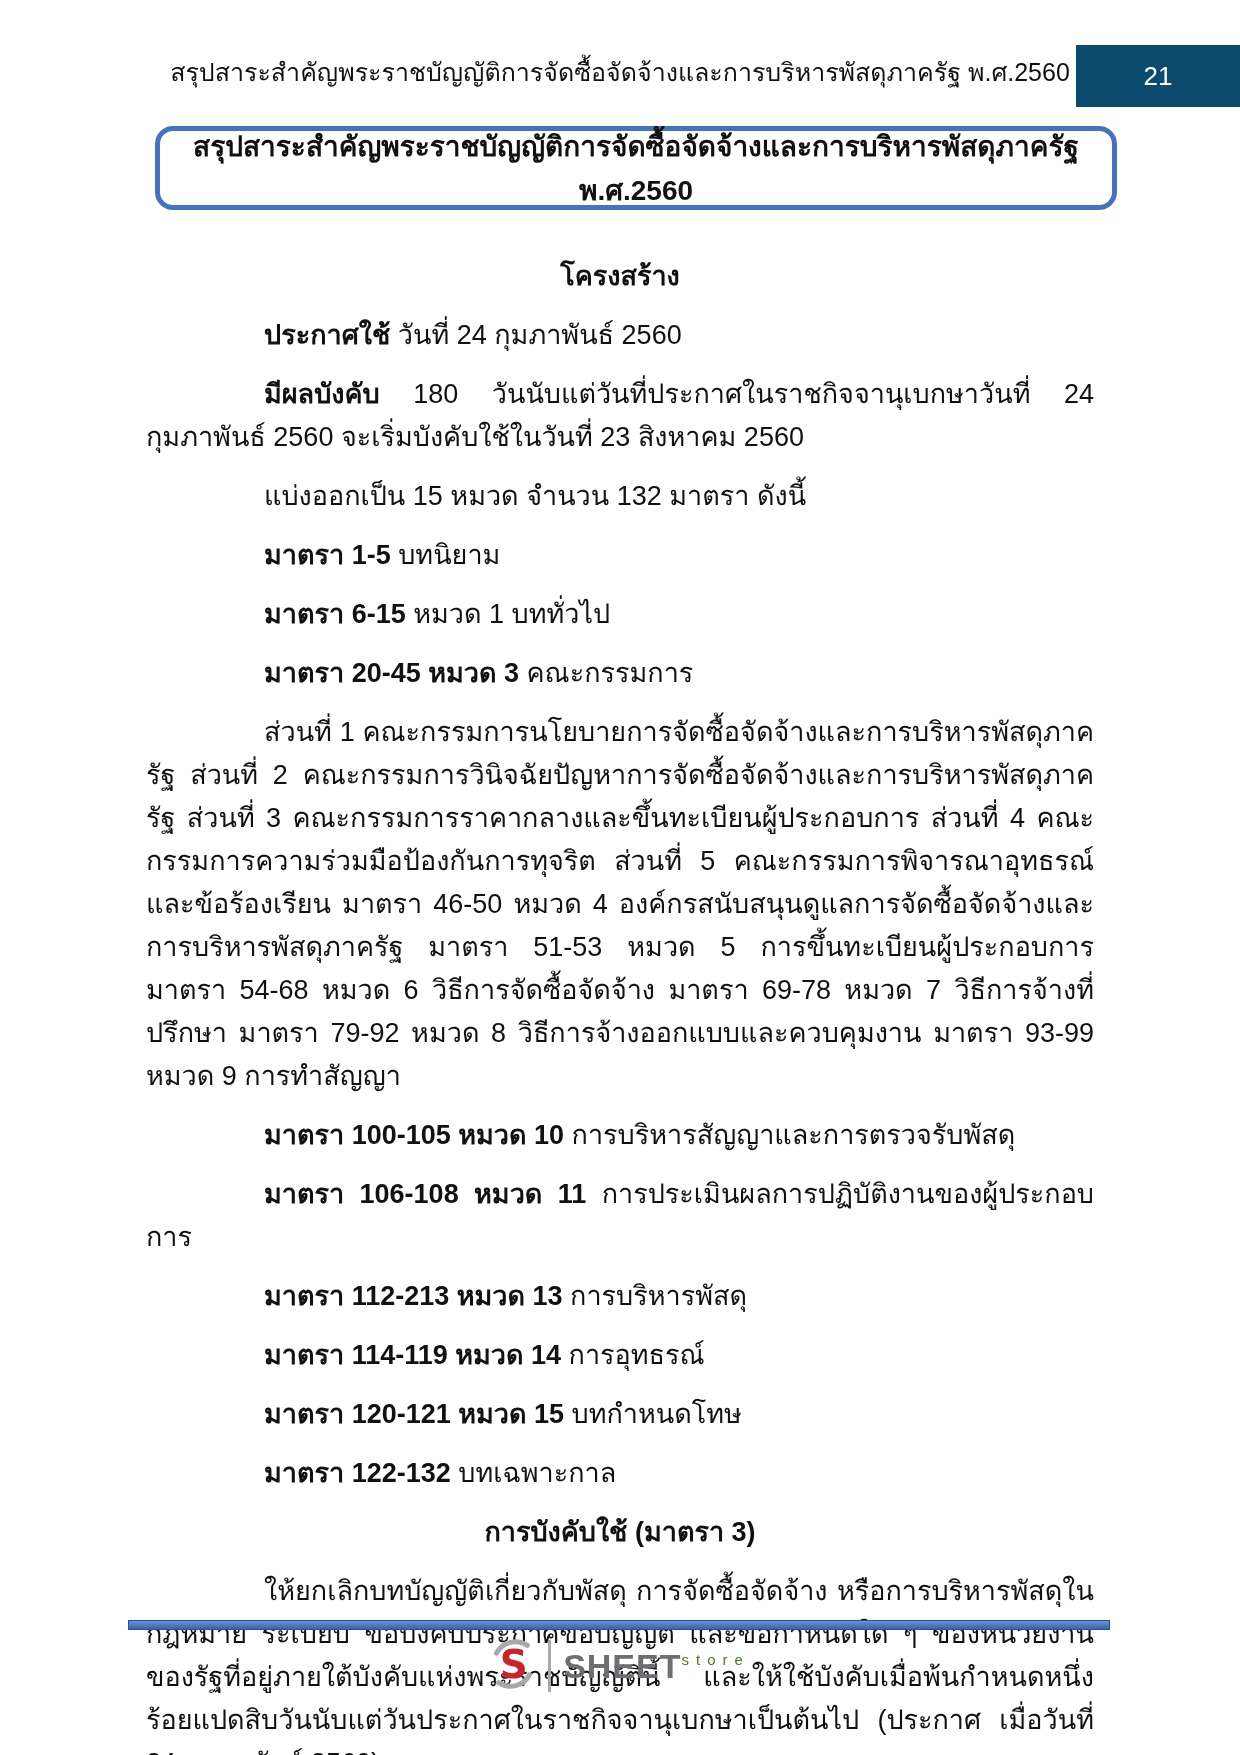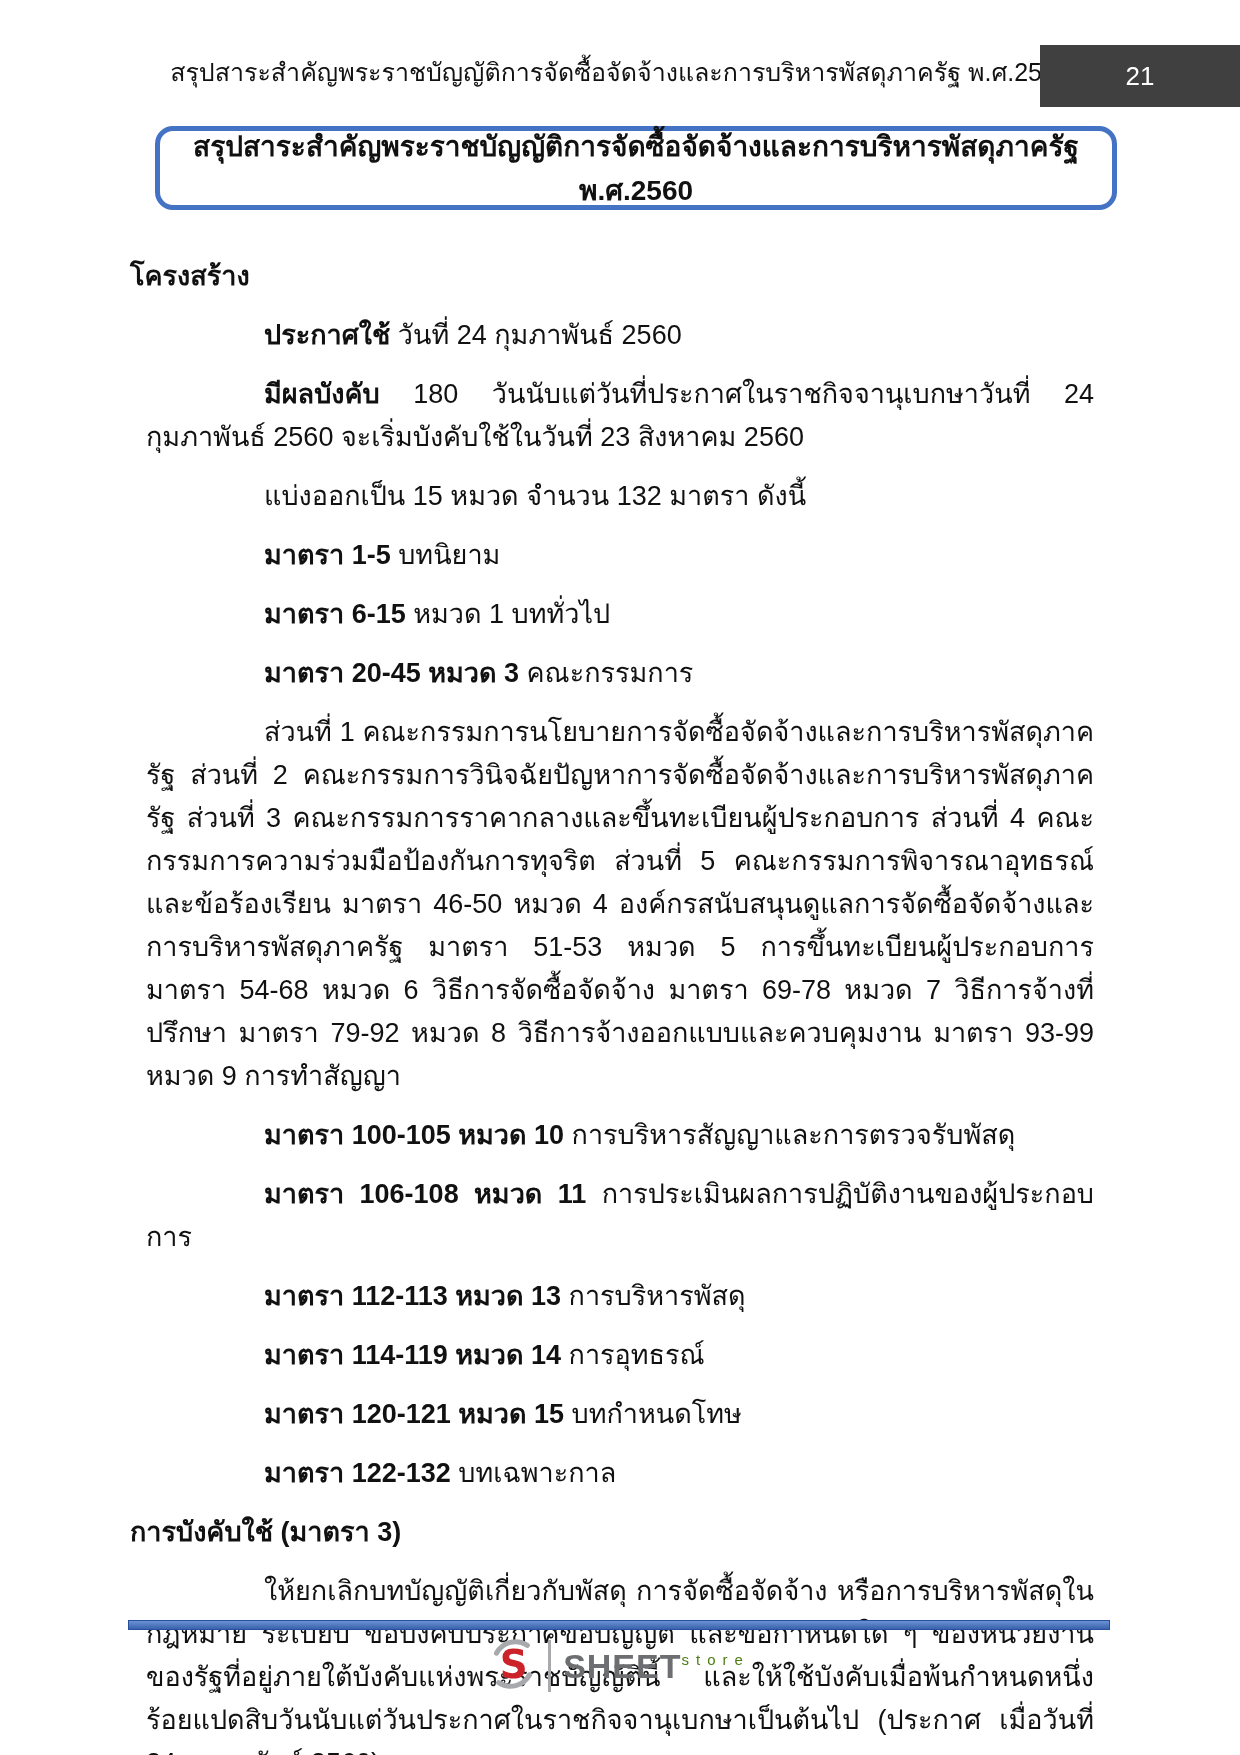--- a/index.html
+++ b/index.html
@@ -18,22 +18,22 @@
     position:absolute;
     left:130px;top:52px;width:980px;
     text-align:center;
     font-size:25px;
     color:#111;
     white-space:nowrap;
   }
   .page-number-tab{
     position:absolute;
     right:0;top:45px;
-    width:200px;height:62px;
-    background:#404040;
+    width:164px;height:62px;
+    background:#0c4a6e;
     display:flex;align-items:center;justify-content:center;
   }
   .page-number-tab span{
     color:#ffffff;font-size:26px;
   }
 
   
   .title-box{
     position:absolute;
     left:155px;top:126px;width:952px;height:74px;
@@ -55,21 +55,21 @@
     font-size:27px;
     line-height:43px;
     color:#111;
   }
   .para{
     margin:16px;
     text-align:justify;
     text-indent:118px;
   }
   .para.center-heading{
-    text-align:left;
+    text-align:center;
     text-indent:0;
     font-weight:bold;
     margin:12px 0 10px 0;
   }
   .para b{font-weight:bold;}
 
   
   .footer-bar{
     position:absolute;
     left:128px;top:1620px;width:982px;height:10px;
@@ -113,21 +113,21 @@
       <p class="para center-heading"><b>โครงสร้าง</b></p>
       <p class="para indent"><b>ประกาศใช้</b><span> วันที่ 24 กุมภาพันธ์ 2560</span></p>
       <p class="para indent"><b>มีผลบังคับ</b><span> 180 วันนับแต่วันที่ประกาศในราชกิจจานุเบกษาวันที่ 24 กุมภาพันธ์ 2560 จะเริ่มบังคับใช้ในวันที่ 23 สิงหาคม 2560</span></p>
       <p class="para indent"><span>แบ่งออกเป็น 15 หมวด จำนวน 132 มาตรา ดังนี้</span></p>
       <p class="para indent"><b>มาตรา 1-5</b><span> บทนิยาม</span></p>
       <p class="para indent"><b>มาตรา 6-15</b><span> หมวด 1 บททั่วไป</span></p>
       <p class="para indent"><b>มาตรา 20-45 หมวด 3</b><span> คณะกรรมการ</span></p>
       <p class="para indent"><span>ส่วนที่ 1 คณะกรรมการนโยบายการจัดซื้อจัดจ้างและการบริหารพัสดุภาครัฐ ส่วนที่ 2 คณะกรรมการวินิจฉัยปัญหาการจัดซื้อจัดจ้างและการบริหารพัสดุภาครัฐ ส่วนที่ 3 คณะกรรมการราคากลางและขึ้นทะเบียนผู้ประกอบการ ส่วนที่ 4 คณะกรรมการความร่วมมือป้องกันการทุจริต ส่วนที่ 5 คณะกรรมการพิจารณาอุทธรณ์และข้อร้องเรียน มาตรา 46-50 หมวด 4 องค์กรสนับสนุนดูแลการจัดซื้อจัดจ้างและการบริหารพัสดุภาครัฐ มาตรา 51-53 หมวด 5 การขึ้นทะเบียนผู้ประกอบการ มาตรา 54-68 หมวด 6 วิธีการจัดซื้อจัดจ้าง มาตรา 69-78 หมวด 7 วิธีการจ้างที่ปรึกษา มาตรา 79-92 หมวด 8 วิธีการจ้างออกแบบและควบคุมงาน มาตรา 93-99 หมวด 9 การทำสัญญา</span></p>
       <p class="para indent"><b>มาตรา 100-105 หมวด 10</b><span> การบริหารสัญญาและการตรวจรับพัสดุ</span></p>
       <p class="para indent"><b>มาตรา 106-108 หมวด 11</b><span> การประเมินผลการปฏิบัติงานของผู้ประกอบการ</span></p>
-      <p class="para indent"><b>มาตรา 112-113 หมวด 13</b><span> การบริหารพัสดุ</span></p>
+      <p class="para indent"><b>มาตรา 112-213 หมวด 13</b><span> การบริหารพัสดุ</span></p>
       <p class="para indent"><b>มาตรา 114-119 หมวด 14</b><span> การอุทธรณ์</span></p>
       <p class="para indent"><b>มาตรา 120-121 หมวด 15</b><span> บทกำหนดโทษ</span></p>
       <p class="para indent"><b>มาตรา 122-132</b><span> บทเฉพาะกาล</span></p>
       <p class="para center-heading"><b>การบังคับใช้ (มาตรา 3)</b></p>
       <p class="para indent"><span>ให้ยกเลิกบทบัญญัติเกี่ยวกับพัสดุ การจัดซื้อจัดจ้าง หรือการบริหารพัสดุในกฎหมาย ระเบียบ ข้อบังคับประกาศข้อบัญญัติ และข้อกำหนดใด ๆ ของหน่วยงานของรัฐที่อยู่ภายใต้บังคับแห่งพระราชบัญญัตินี้ และให้ใช้บังคับเมื่อพ้นกำหนดหนึ่งร้อยแปดสิบวันนับแต่วันประกาศในราชกิจจานุเบกษาเป็นต้นไป (ประกาศ เมื่อวันที่ 24 กุมภาพันธ์ 2560)</span></p>
     </div>
 
   <div class="footer-bar"></div>
 
   <div class="footer-logo">

